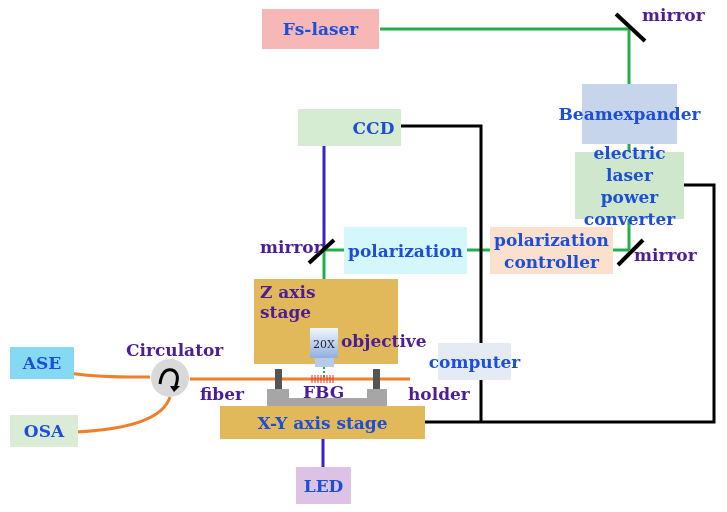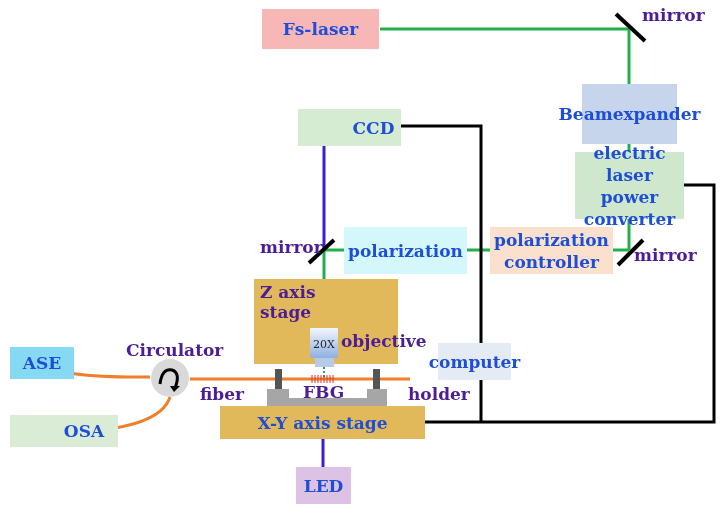--- a/index.html
+++ b/index.html
@@ -126,21 +126,21 @@
 </div>
 
 <div class="box" style="left:296px;top:467px;width:55px;height:37px;background:#dcc3e6;">
   <span>LED</span>
 </div>
 
 <div class="box" style="left:10px;top:347px;width:64px;height:32px;background:#86d9f3;">
   <span>ASE</span>
 </div>
 
-<div class="box" style="left:10px;top:415px;width:68px;height:32px;background:#daebd6;padding-left:40px;">
+<div class="box" style="left:10px;top:415px;width:68px;height:32px;background:#daebd6;">
   <span>OSA</span>
 </div>
 
 <div class="box" style="left:438px;top:343px;width:73px;height:37px;background:#e5ebf5;">
   <span>computer</span>
 </div>
 
 <div class="label" style="left:642px;top:5px;">mirror</div>
 <div class="label" style="left:634px;top:245px;">mirror</div>
 <div class="label" style="left:260px;top:237px;">mirror</div>

